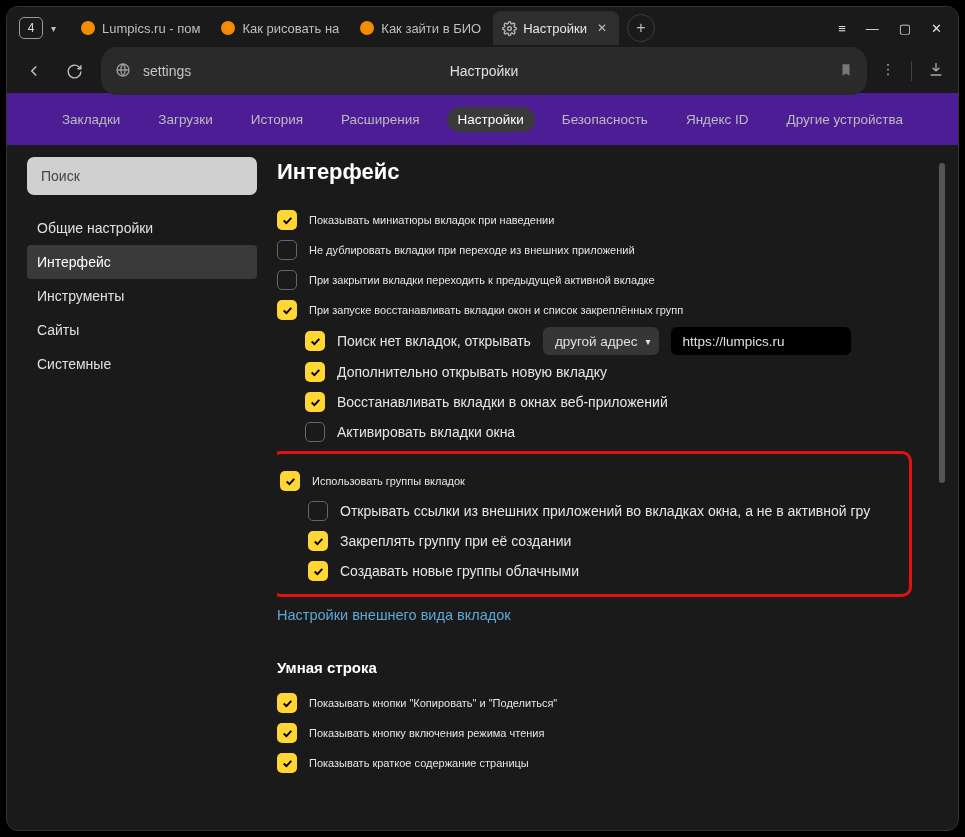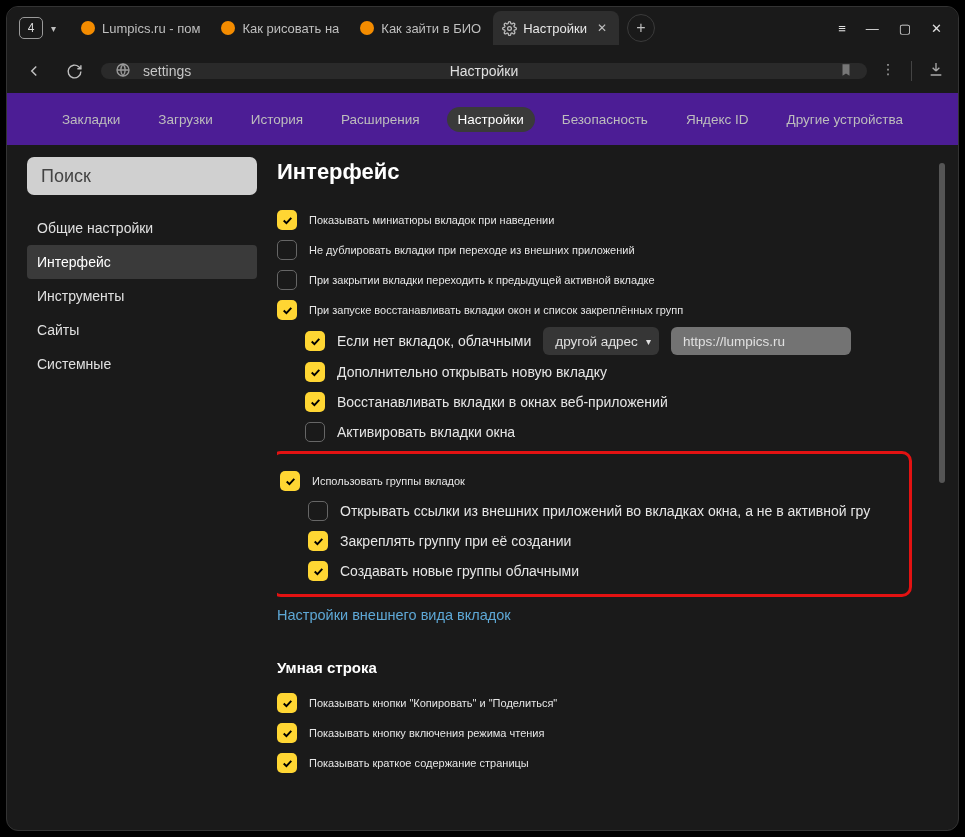--- a/index.html
+++ b/index.html
@@ -118,21 +118,21 @@
   padding: 0 14px;
   gap: 14px;
 }
 .navbtn {
   width: 26px; height: 26px;
   display:flex; align-items:center; justify-content:center;
   color: #bfbfbf; cursor:pointer;
 }
 .addr-field {
   flex: 1;
-  height: 16px;
+  height: 48px;
   background: #2a2a2a;
   border-radius: 16px;
   display: flex;
   align-items: center;
   padding: 0 14px;
   gap: 12px;
   position: relative;
 }
 .addr-icon { color: #9a9a9a; }
 .addr-text { color: #c6c6c6; font-size: 14px; }
@@ -183,21 +183,21 @@
   flex-shrink: 0;
 }
 .side-search {
   background: #d0d0d0;
   color: #444;
   height: 38px;
   border-radius: 7px;
   display: flex;
   align-items: center;
   padding: 0 14px;
-  font-size: 18px;
+  font-size: 14px;
   margin-bottom: 16px;
 }
 .side-item {
   height: 34px;
   display: flex;
   align-items: center;
   padding: 0 10px;
   color: #e0e0e0;
   font-size: 14px;
   cursor: pointer;
@@ -253,21 +253,21 @@
   background: #363636;
   color: #e0e0e0;
   height: 28px;
   border-radius: 6px;
   padding: 0 8px 0 12px;
   display: flex; align-items:center; gap:8px;
   font-size: 13.5px;
   cursor: pointer;
 }
 .url-input {
-  background: #737373;
+  background: #000000;
   color: #e0e0e0;
   height: 28px;
   border: none;
   border-radius: 6px;
   padding: 0 12px;
   font-size: 13.5px;
   width: 180px;
 }
 .highlight-box {
   border: 3px solid #e31212;
@@ -439,21 +439,21 @@
           </div>
         <span class="cb-label">При запуске восстанавливать вкладки окон и список закреплённых групп</span>
       </div>
 
       <div class="cb-row sub">
         <div class="cb checked">
             <svg width="13" height="13" viewBox="0 0 24 24" fill="none" stroke="#000" stroke-width="3.5">
               <polyline points="5 12 10 17 19 7"></polyline>
             </svg>
           </div>
-        <span class="cb-label">Если нет вкладок, облачными</span>
+        <span class="cb-label">Поиск нет вкладок, открывать</span>
         <div class="dropdown">
           <span>другой адрес</span>
           <span style="font-size:10px;">▾</span>
         </div>
         <input class="url-input" value="https://lumpics.ru" style="">
       </div>
 
       <div class="cb-row sub">
         <div class="cb checked">
             <svg width="13" height="13" viewBox="0 0 24 24" fill="none" stroke="#000" stroke-width="3.5">

